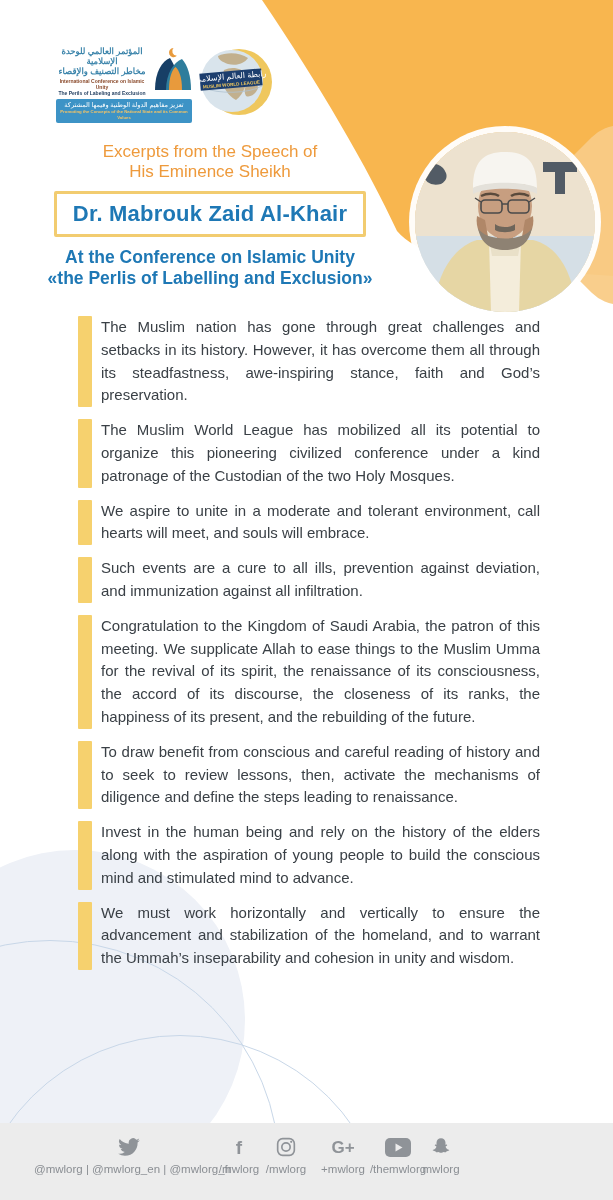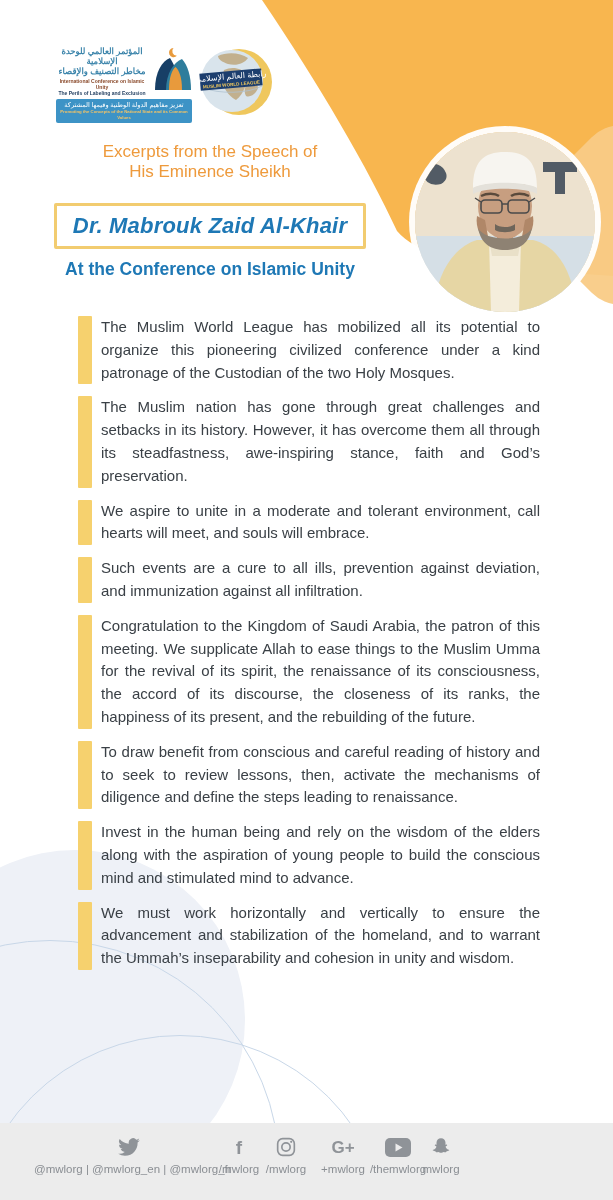--- a/index.html
+++ b/index.html
@@ -36,22 +36,22 @@
     text-align:center;
   }
   .conf-banner .ar{ color:#fff; font-size:6.5px; line-height:8px; direction:rtl; }
   .conf-banner .en{ color:#F7C463; font-size:4.3px; line-height:6px; font-weight:bold; }
   .mwl-logo{ position:absolute; left:198px; top:44px; z-index:4; }
 
   
   .header{ position:absolute; left:20px; top:142px; width:380px; text-align:center; z-index:4; }
   .kicker{ color:#EE9A3C; font-weight:normal; font-size:17px; line-height:20px; }
   .name-box{
-    display:inline-block; margin-top:21px; border:3px solid #F2CC70; border-radius:2px;
-    background:#fff; padding:7px 16px;font-style:italic;
+    display:inline-block; margin-top:9px; border:3px solid #F2CC70; border-radius:2px;
+    background:#fff; padding:7px 16px;
   }
   .name-box .name{ color:#1E78B5; font-weight:bold; font-size:22px; letter-spacing:.2px; }
   .member{ color:#EE9A3C; font-size:14.5px; margin-top:11px; }
   .event{ color:#1E78B5; font-weight:bold; font-size:17.5px; line-height:21px; margin-top:10px; }
 
   
   .portrait{
     position:absolute; left:415px; top:132px; width:180px; height:180px;
     border-radius:50%; overflow:hidden; z-index:3;
     box-shadow:0 0 0 6px rgba(255,255,255,.96);
@@ -138,20 +138,21 @@
   </div>
 
   <div class="header">
     <div class="kicker">Excerpts from the Speech of</div>
     <div class="kicker">His Eminence Sheikh</div>
     <div class="name-box">
       <span class="name">Dr. Mabrouk Zaid Al-Khair</span>
     </div>
     <div class="event">
       <div>At the Conference on Islamic Unity</div>
+      <div>«the Perlis of Labelling and Exclusion»</div>
     </div>
   </div>
 
   <div class="portrait">
     <svg width="180" height="180" viewBox="0 0 180 180">
       <rect x="0" y="0" width="180" height="104" fill="#EDE2CF"></rect>
       <rect x="0" y="104" width="180" height="76" fill="#D5DfE6"></rect>
       <path d="M6,40 q10,-14 22,-4 q8,10 -2,16 q-14,4 -20,-12 Z" fill="#2A3A4A" opacity="0.8"></path>
       <path d="M128,30 l34,0 0,10 -12,0 0,22 -10,0 0,-22 -12,0 Z" fill="#2A3A4A" opacity="0.8"></path>
       <path d="M18,180 C22,136 42,114 62,108 L118,108 C142,114 158,138 162,180 Z" fill="#E6D6A4"></path>
@@ -169,45 +170,45 @@
       <rect x="66" y="68" width="21" height="13" rx="4" fill="none" stroke="#4A4A4A" stroke-width="1.6"></rect>
       <rect x="93" y="68" width="21" height="13" rx="4" fill="none" stroke="#4A4A4A" stroke-width="1.6"></rect>
       <path d="M87,72 L93,72" stroke="#4A4A4A" stroke-width="1.6"></path>
       <path d="M66,70 L60,66 M114,70 L120,66" stroke="#4A4A4A" stroke-width="1.4"></path>
     </svg>
   </div>
 
   <div class="content">
     <div class="para">
       <div class="bar"></div>
+      <div class="txt">The Muslim nation has gone through great challenges and setbacks in its history. However, it has overcome them all through its steadfastness, awe-inspiring stance, faith and God’s preservation.</div>
+    </div>
+    <div class="para">
+      <div class="bar"></div>
       <div class="txt">The Muslim World League has mobilized all its potential to organize this pioneering civilized conference under a kind patronage of the Custodian of the two Holy Mosques.</div>
     </div>
     <div class="para">
       <div class="bar"></div>
-      <div class="txt">The Muslim nation has gone through great challenges and setbacks in its history. However, it has overcome them all through its steadfastness, awe-inspiring stance, faith and God’s preservation.</div>
-    </div>
-    <div class="para">
-      <div class="bar"></div>
       <div class="txt">We aspire to unite in a moderate and tolerant environment, call hearts will meet, and souls will embrace.</div>
     </div>
     <div class="para">
       <div class="bar"></div>
       <div class="txt">Such events are a cure to all ills, prevention against deviation, and immunization against all infiltration.</div>
     </div>
     <div class="para">
       <div class="bar"></div>
       <div class="txt">Congratulation to the Kingdom of Saudi Arabia, the patron of this meeting. We supplicate Allah to ease things to the Muslim Umma for the revival of its spirit, the renaissance of its consciousness, the accord of its discourse, the closeness of its ranks, the happiness of its present, and the rebuilding of the future.</div>
     </div>
     <div class="para">
       <div class="bar"></div>
       <div class="txt">To draw benefit from conscious and careful reading of history and to seek to review lessons, then, activate the mechanisms of diligence and define the steps leading to renaissance.</div>
     </div>
     <div class="para">
       <div class="bar"></div>
-      <div class="txt">Invest in the human being and rely on the wisdom of the elders along with the aspiration of young people to build the conscious mind and stimulated mind to advance.</div>
+      <div class="txt">Invest in the human being and rely on the history of the elders along with the aspiration of young people to build the conscious mind and stimulated mind to advance.</div>
     </div>
     <div class="para">
       <div class="bar"></div>
       <div class="txt">We must work horizontally and vertically to ensure the advancement and stabilization of the homeland, and to warrant the Ummah’s inseparability and cohesion in unity and wisdom.</div>
     </div>
   </div>
 
   <div class="footer">
     <div class="social s-tw">
       <div class="ic">

